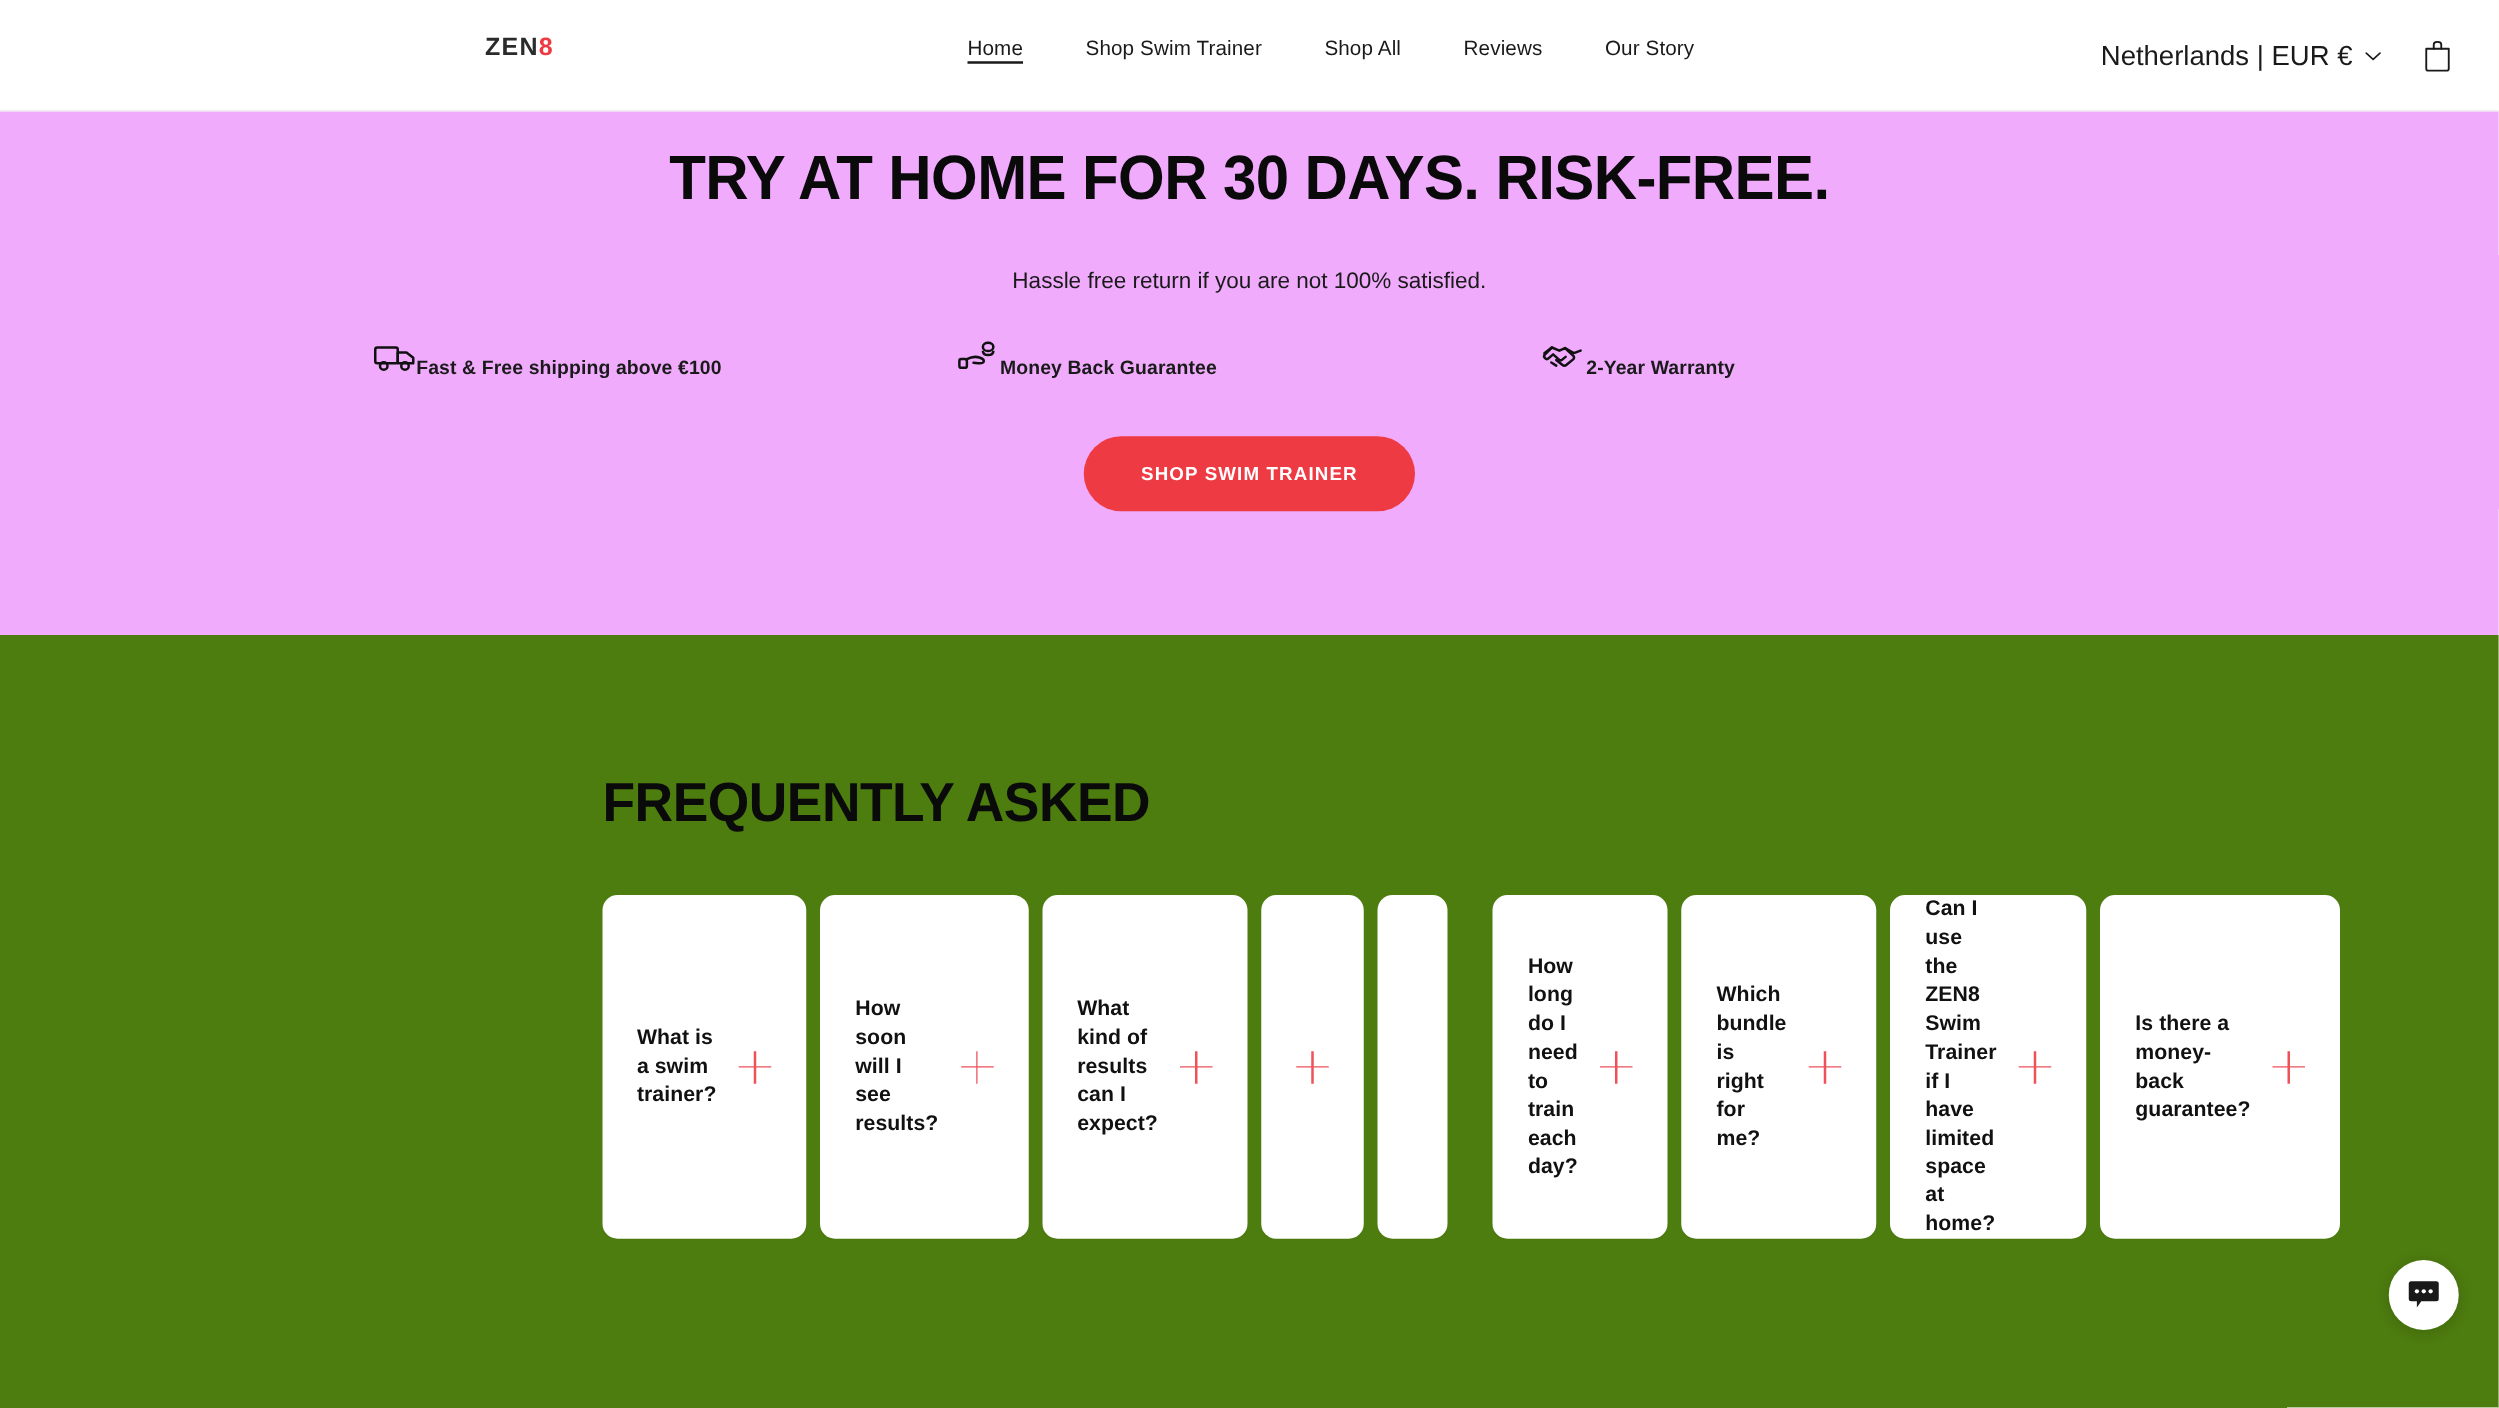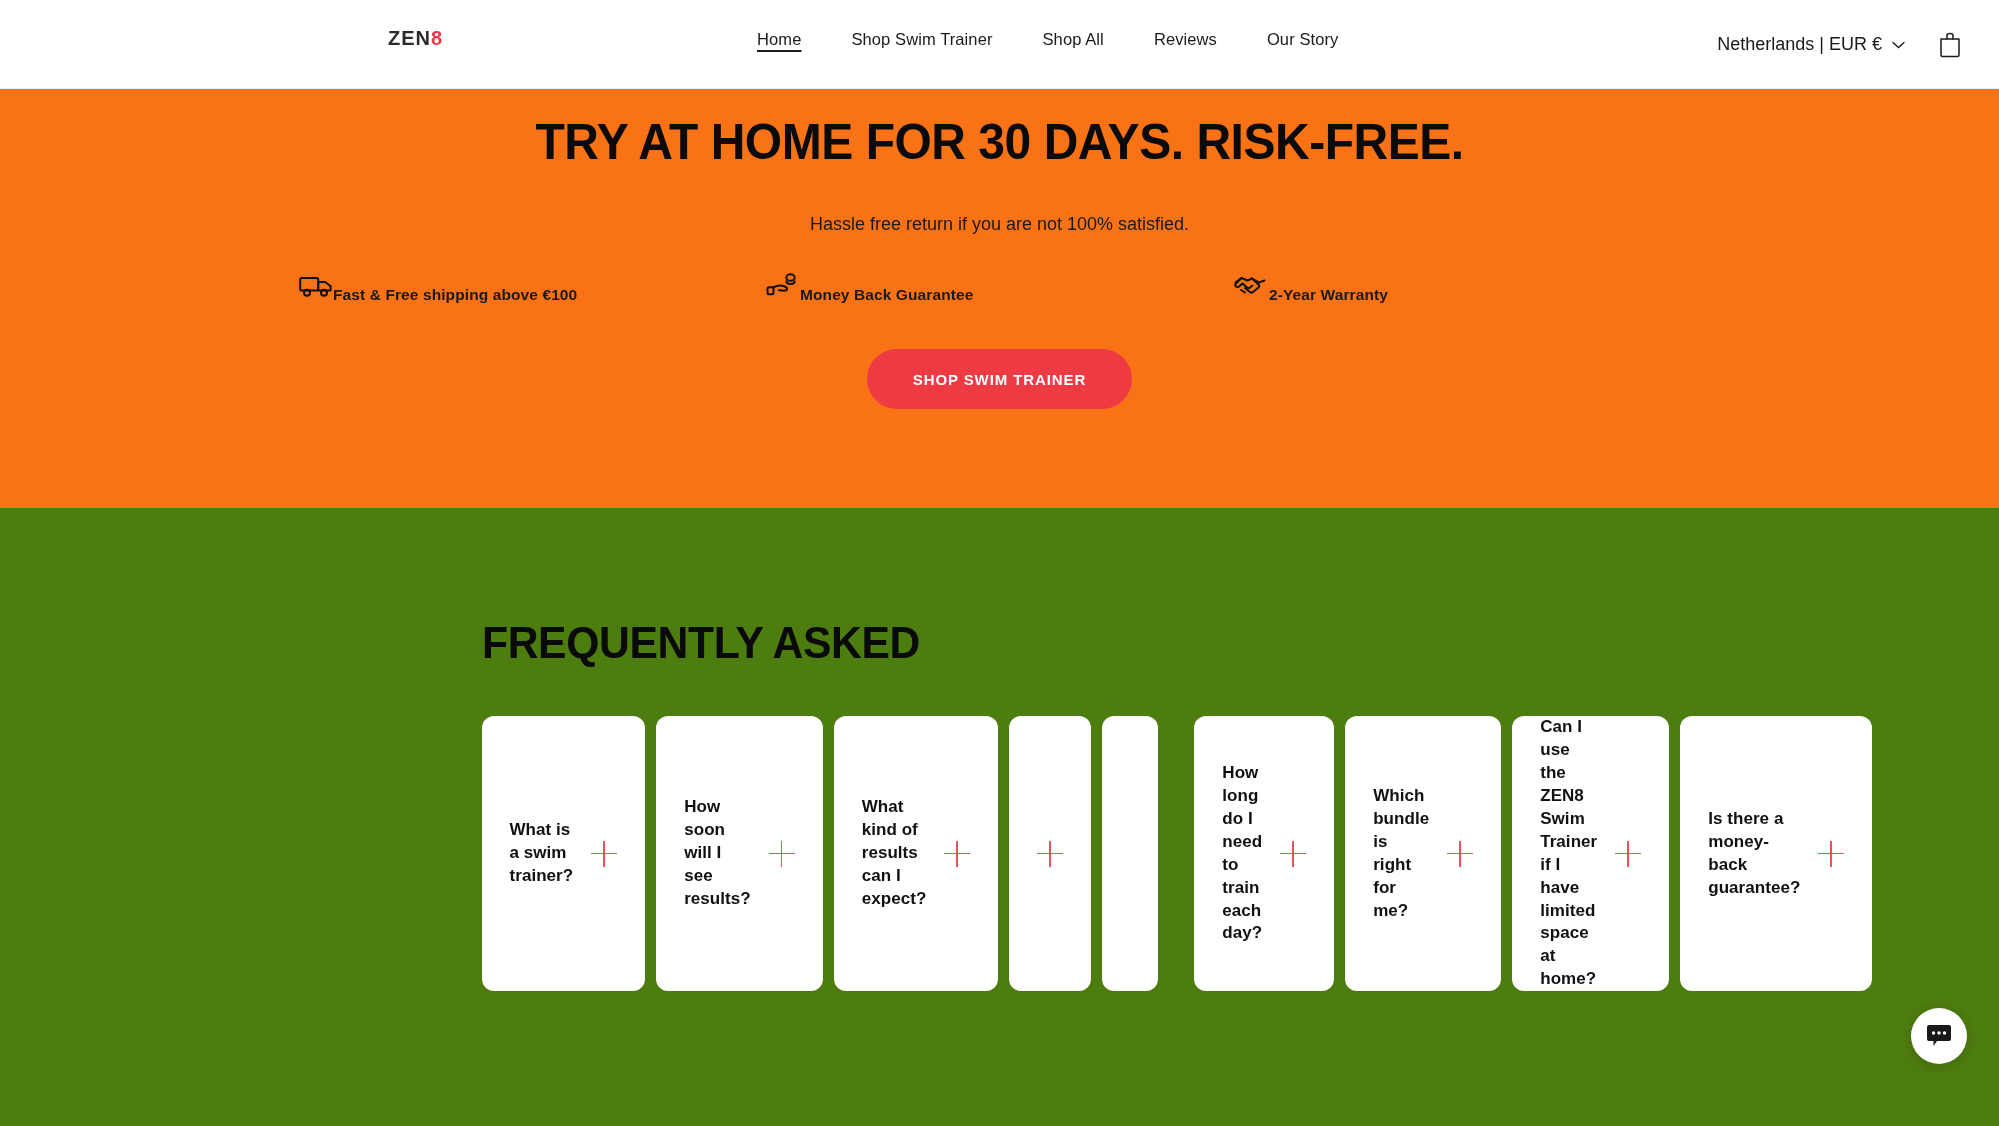--- a/index.html
+++ b/index.html
@@ -37,21 +37,21 @@
   }
   .logo .logo-zen { color: #2b2b2b; }
   .logo .logo-eight {
     color: #ee3a42;
     position: relative;
     display: inline-block;
   }
 
   .nav {
     position: absolute;
-    left: 732px;
+    left: 749px;
     top: 0;
     height: 79px;
     display: flex;
     align-items: center;
     gap: 0px;
   }
   .nav-item {
     font-size: 16.5px;
     color: #1a1a1a;
     padding: 0 25px;
@@ -71,34 +71,34 @@
     top: 0;
     height: 89px;
     display: flex;
     align-items: center;
     gap: 10px;
   }
   .locale-select {
     display: flex;
     align-items: center;
     gap: 10px;
-    font-size: 18px;
+    font-size: 22px;
     color: #1a1a1a;
     padding: 8px 12px;
     white-space: nowrap;
   }
   .chev { display: block; width: 13px; height: 8px; }
   .cart-btn {
     width: 46px; height: 46px;
     display: flex; align-items: center; justify-content: center;
   }
 
   
   .hero {
-    background: #f97316;
+    background: #f0abfc;
     padding-top: 25px;
     padding-bottom: 60px;
     height: 419px;
   }
   .hero-title {
     text-align: center;
     font-size: 50px;
     font-weight: 900;
     letter-spacing: -0.5px;
     color: #0a0a0a;

